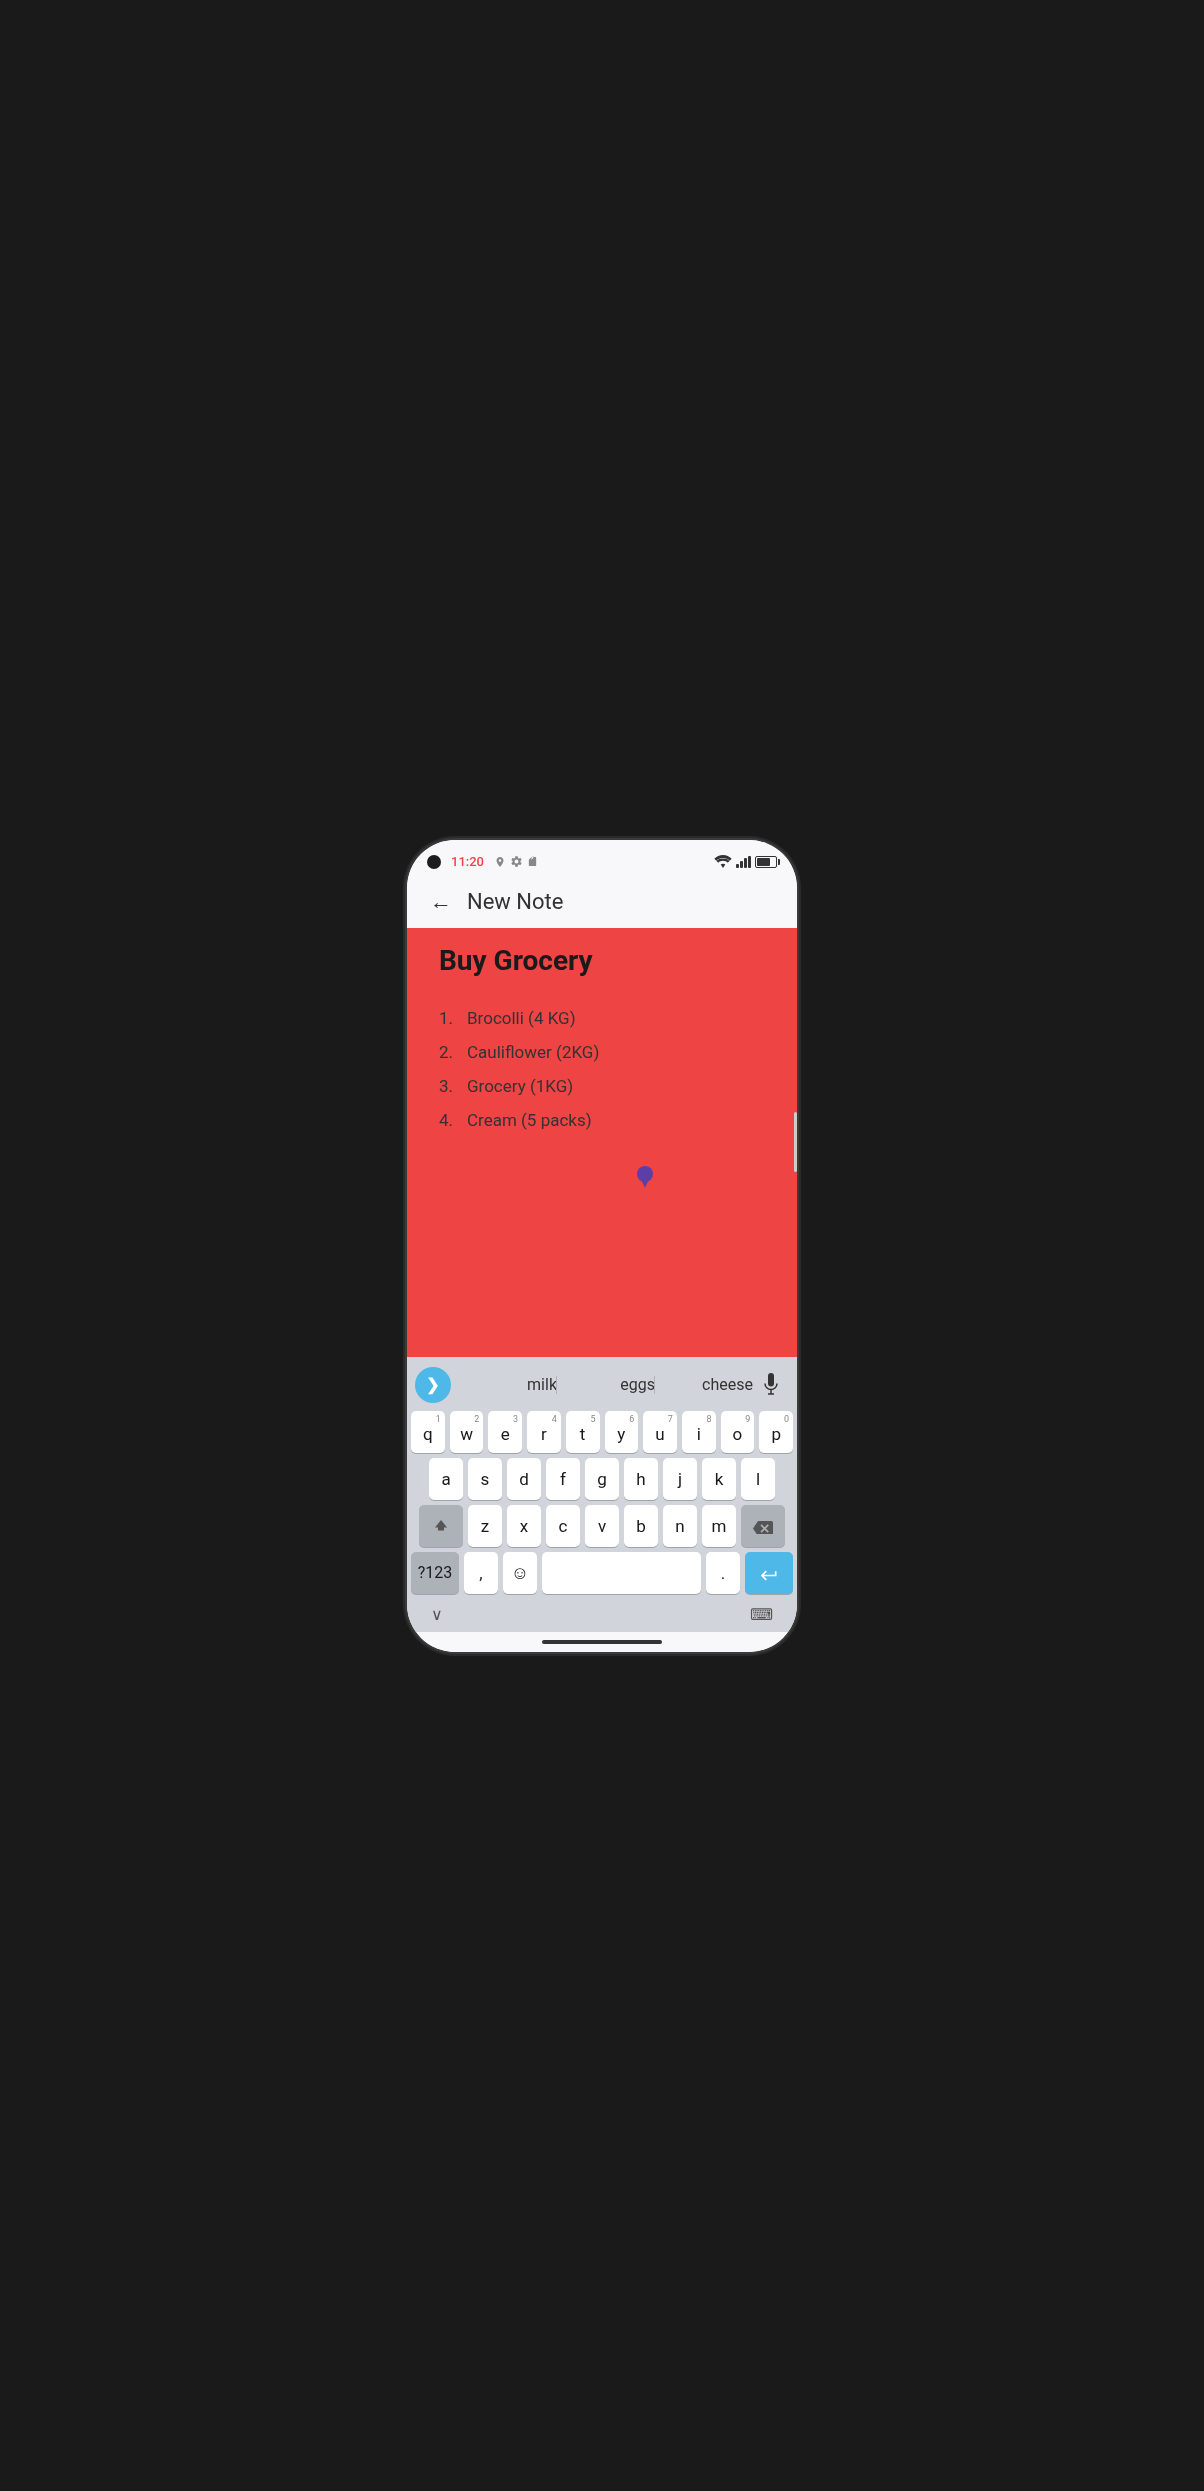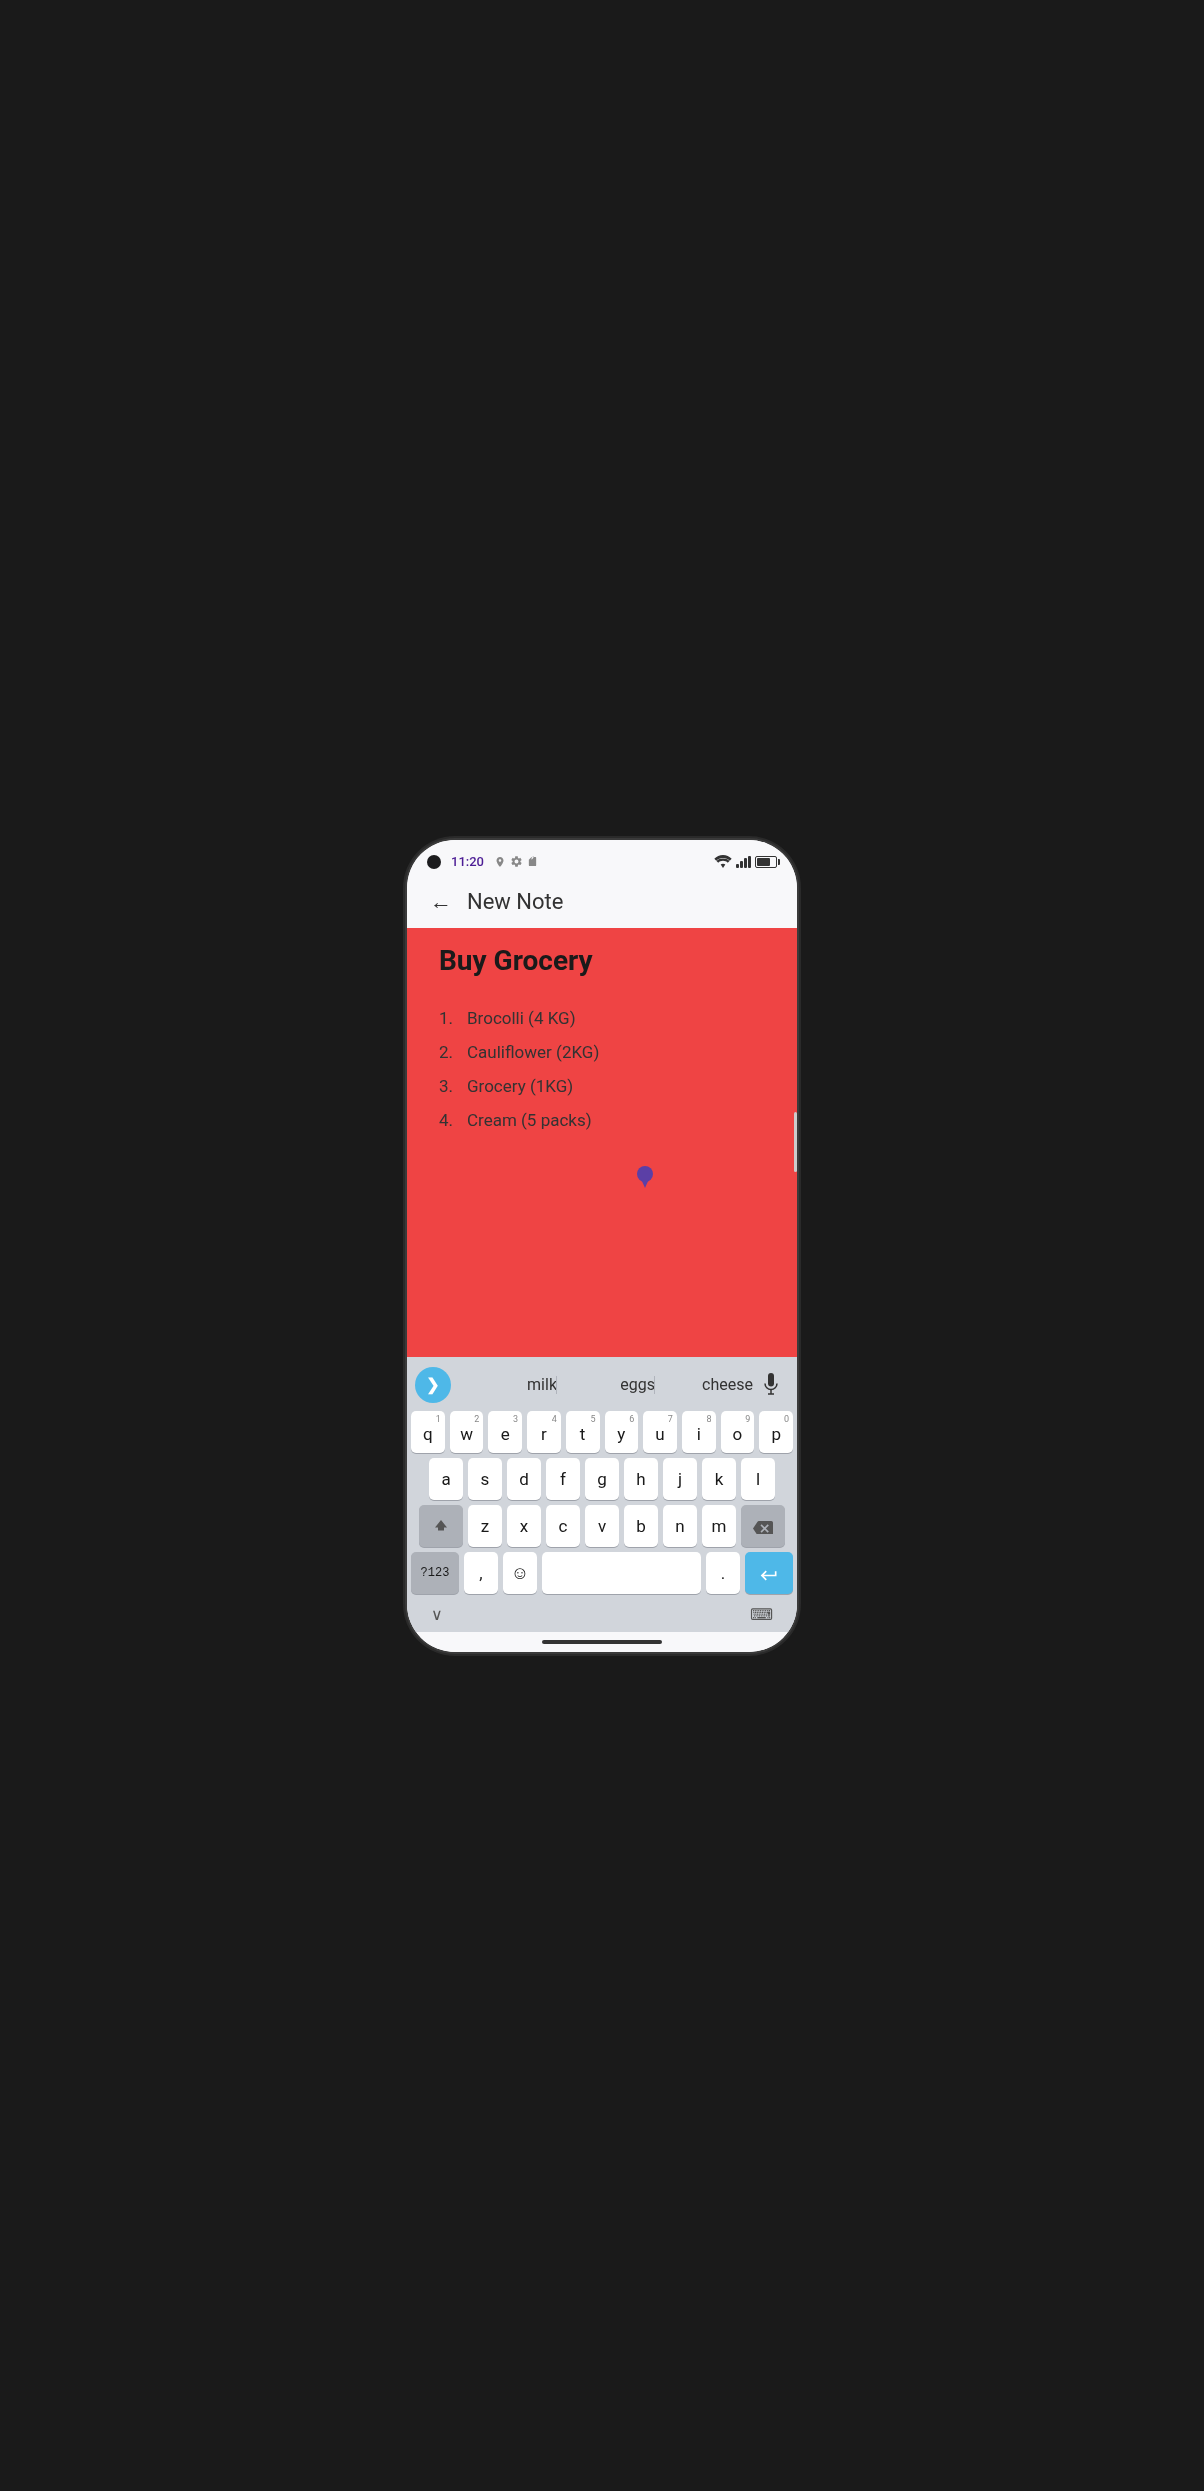--- a/index.html
+++ b/index.html
@@ -65,21 +65,21 @@
     .camera-dot {
       width: 14px;
       height: 14px;
       background: #1c1c1e;
       border-radius: 50%;
     }
 
     .status-time {
       font-size: 13px;
       font-weight: 500;
-      color: #4c1d95;
+      color: #ef4444;
       margin-left: 4px;
     }
 
     .status-icons-left {
       display: flex;
       align-items: center;
       gap: 4px;
       margin-left: 4px;
     }
 
@@ -619,21 +619,21 @@
               <span class="key-letter" style="margin-top:0">m</span>
             </div>
           <div class="key backspace-key">
             <svg width="20" height="16" viewBox="0 0 24 18">
               <path fill="#555" d="M22 3H7c-.69 0-1.23.35-1.59.88L0 12l5.41 8.11c.36.53.9.89 1.59.89h15c1.1 0 2-.9 2-2V5c0-1.1-.9-2-2-2zm-3 12.59L17.59 17 14 13.41 10.41 17 9 15.59 12.59 12 9 8.41 10.41 7 14 10.59 17.59 7 19 8.41 15.41 12 19 15.59z"></path>
             </svg>
           </div>
         </div>
 
         <div class="key-row">
-          <div class="key num-key" style="font-size:12px; max-width:52px; min-width:48px;font-family:Liberation Mono, monospace;">?123</div>
+          <div class="key num-key" style="font-size:16px; max-width:52px; min-width:48px;">?123</div>
           <div class="key comma-key">
               <span style="font-size:17px;">,</span>
             </div>
           <div class="key emoji-key">
               <span style="font-size:18px;">☺</span>
             </div>
           <div class="key space-key"></div>
           <div class="key period-key">
               <span style="font-size:17px;">.</span>
             </div>

